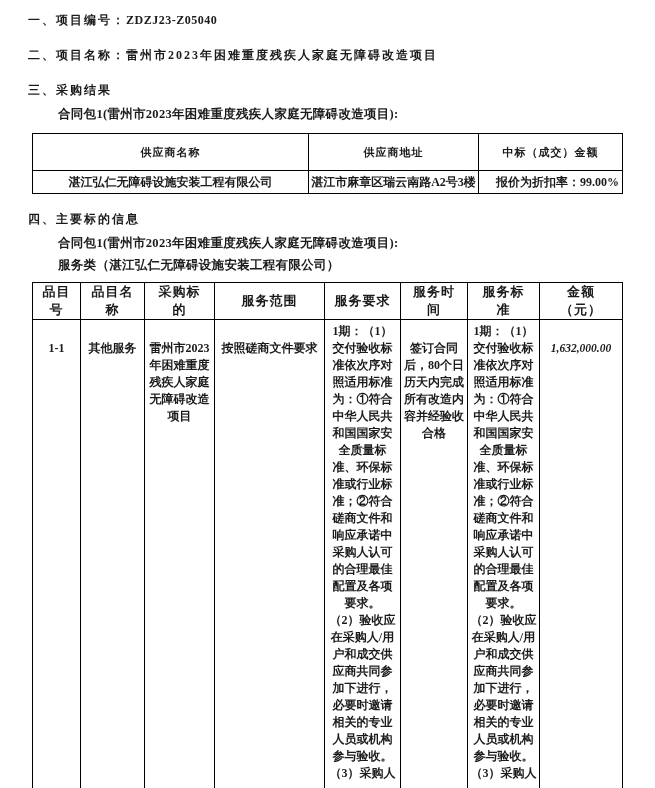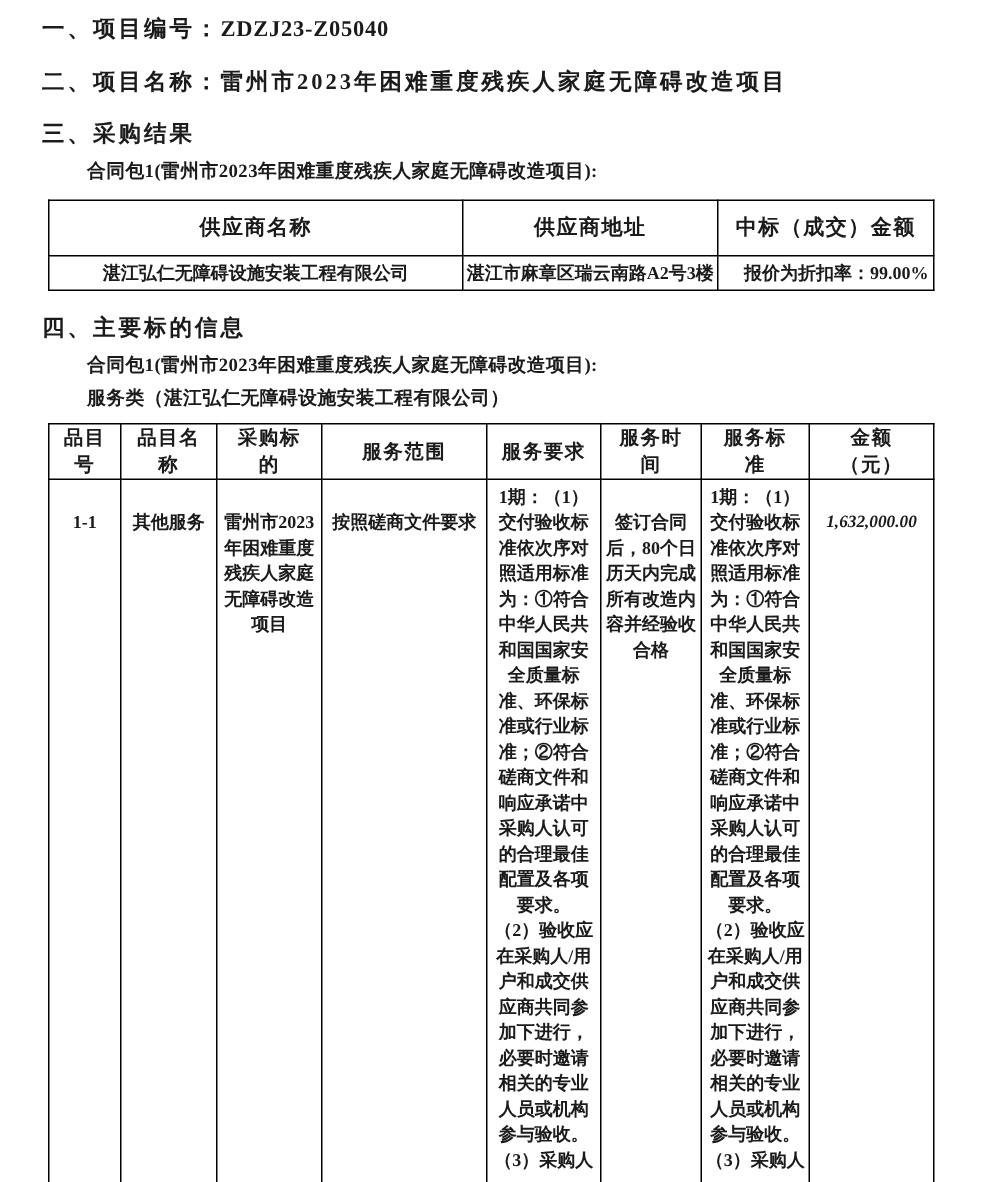--- a/index.html
+++ b/index.html
@@ -7,21 +7,21 @@
     width:655px; height:788px; overflow:hidden;
     background:#ffffff;
     font-family:"Liberation Serif","DejaVu Serif",serif;
     font-weight:700;
     color:#1b1b1b;
   }
   .doc { padding-top:10px; width:655px; }
 
   .heading {
     margin:15px 0 0 28px;
-    font-size:15px; line-height:20px;
+    font-size:12px; line-height:20px;
     letter-spacing:2px;
   }
   .heading.first { margin-top:0; }
   .heading .latin-value { letter-spacing:0.5px; }
 
   .subline {
     margin:6px 0 0 58px;
     font-size:12.5px; line-height:16px;
     letter-spacing:0.3px;
   }
@@ -30,21 +30,21 @@
     border-collapse:collapse;
     table-layout:fixed;
     width:590px;
     margin:11px 0 0 32px;
   }
   th, td { border:1px solid #000; font-weight:700; overflow:hidden; }
 
   
   .t1 { margin-top:11px; }
   .t1 th {
-    height:36px; font-size:14px; letter-spacing:1px;
+    height:36px; font-size:11px; letter-spacing:1px;
     text-align:center; vertical-align:middle; padding:0 2px;
   }
   .t1 td {
     height:22px; font-size:12px;
     text-align:center; vertical-align:middle; padding:0 2px;
     white-space:nowrap;
   }
   .t1 td.amount1 { text-align:right; padding-right:3px; }
 
   

